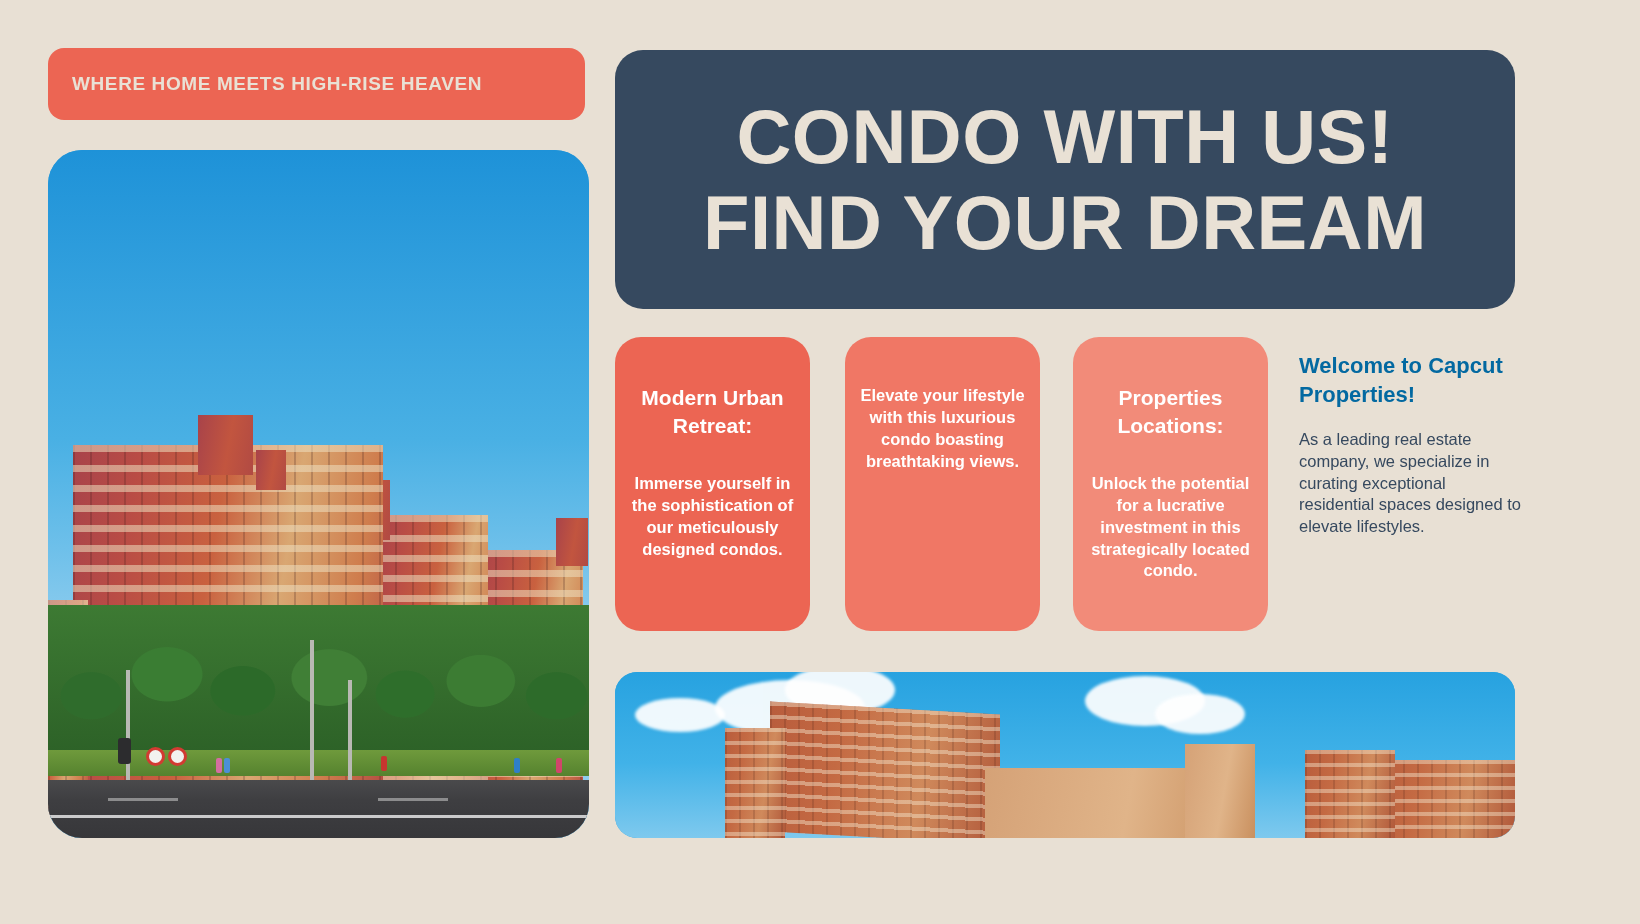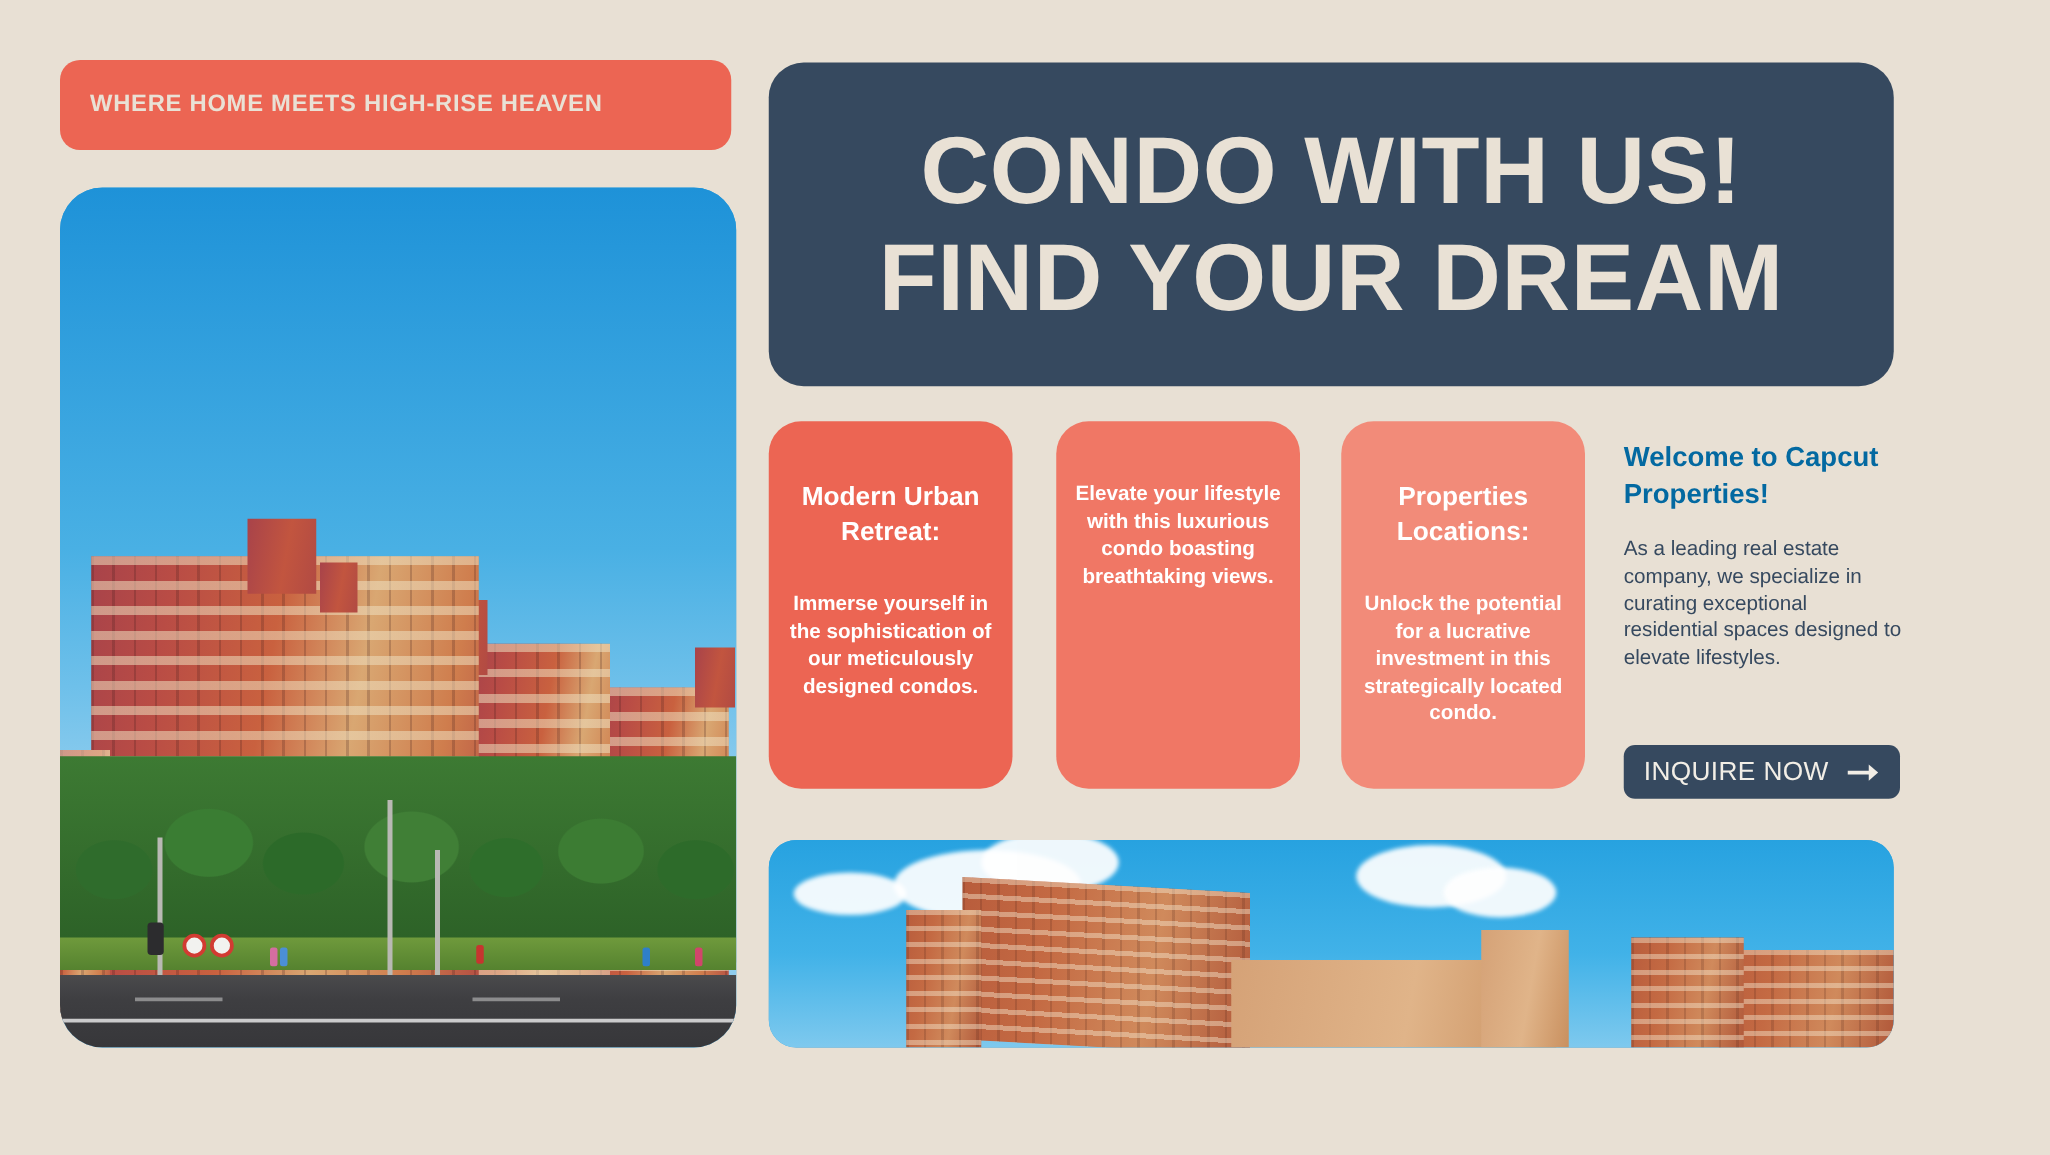--- a/index.html
+++ b/index.html
@@ -281,29 +281,20 @@
       <div class="card-title">Properties Locations:</div>
       <div class="card-body">Unlock the potential for a lucrative investment in this strategically located condo.</div>
     </div>
   </div>
 
   <div class="welcome-block">
     <div class="welcome-heading">Welcome to Capcut Properties!</div>
     <div class="welcome-body">As a leading real estate company, we specialize in curating exceptional residential spaces designed to elevate lifestyles.</div>
   </div>
 
-  <div class="cta-button">
-    <span class="cta-label">INQUIRE NOW</span>
-    <span class="cta-arrow">
-      <svg width="26" height="16" viewBox="0 0 26 16" aria-hidden="true">
-        <path d="M0 8 H19" stroke="#f2eee6" stroke-width="3" fill="none"></path>
-        <path d="M17 1.5 L24.5 8 L17 14.5 Z" fill="#f2eee6"></path>
-      </svg>
-    </span>
-  </div>
 
   <div class="bottom-photo">
     <div class="bp-sky"></div>
 
     <div class="bp-cloud" style="left:100px; top:8px; width:150px; height:56px;"></div>
     <div class="bp-cloud" style="left:170px; top:-6px; width:110px; height:48px;"></div>
     <div class="bp-cloud" style="left:470px; top:4px; width:120px; height:50px;"></div>
     <div class="bp-cloud" style="left:540px; top:22px; width:90px; height:40px;"></div>
     <div class="bp-cloud" style="left:20px; top:26px; width:90px; height:34px;"></div>
 

